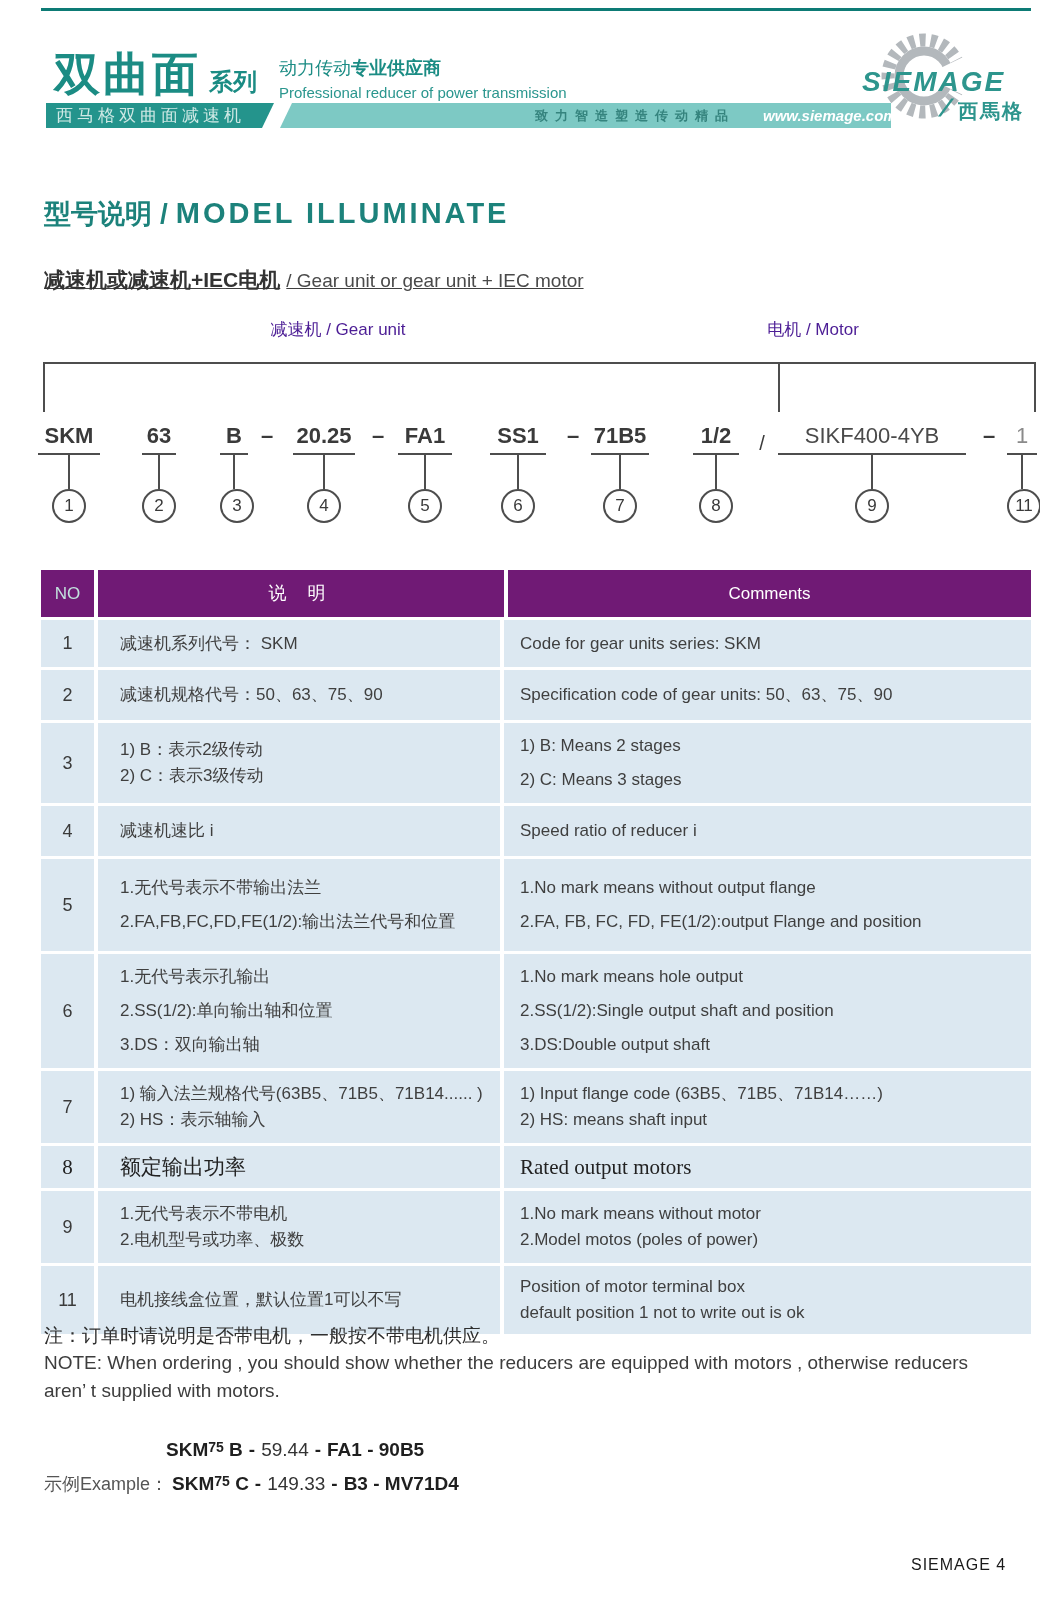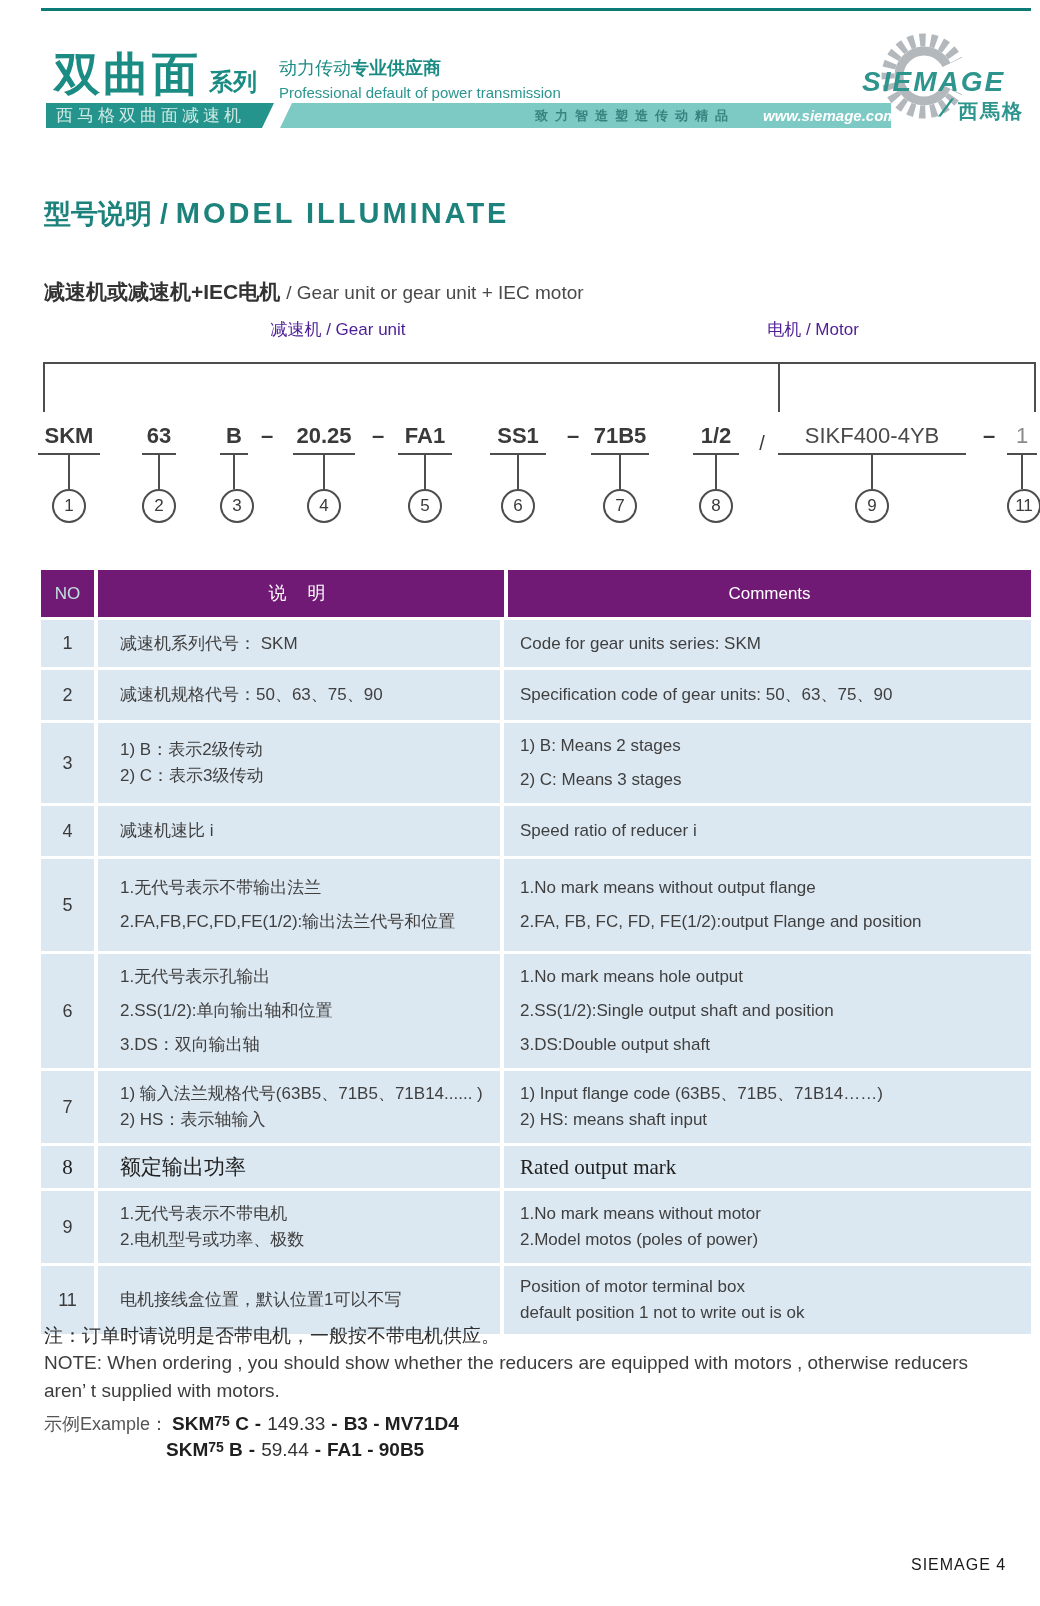--- a/index.html
+++ b/index.html
@@ -30,21 +30,21 @@
   .logo-text{position:absolute;left:6px;top:38px;font-size:28px;font-weight:bold;font-style:italic;
      color:#2d958d;letter-spacing:2px;}
   .logo-cn{position:absolute;left:102px;top:70px;font-size:20px;color:#2d958d;font-family:"Liberation Serif",serif;font-weight:bold;letter-spacing:2px;}
   .logo-swoosh{position:absolute;left:86px;top:66px;font-size:24px;color:#2d958d;font-style:italic;font-weight:bold;transform:skewX(-20deg);}
 
   
   .title{position:absolute;left:28px;top:196px;color:#1c827b;white-space:nowrap;}
   .title .cn{font-size:27px;font-weight:bold;}
   .title .div{font-size:28px;font-weight:bold;margin:0 8px;}
   .title .en{font-size:29px;font-weight:bold;letter-spacing:3px;}
-  .subtitle{position:absolute;left:28px;top:278px;white-space:nowrap;}
+  .subtitle{position:absolute;left:28px;top:266px;white-space:nowrap;text-decoration:underline;}
   .subtitle .cn{font-size:21px;font-weight:bold;color:#333;}
   .subtitle .en{font-size:19px;color:#4a4a4a;margin-left:6px;}
 
   
   .group-label{position:absolute;top:318px;font-size:17px;color:#4c1d95;transform:translateX(-50%);white-space:nowrap;}
   .bracket-h{position:absolute;left:27px;top:362px;width:993px;height:2px;background:#4d4d4d;}
   .tick{position:absolute;top:362px;width:2px;height:50px;background:#4d4d4d;}
   .token{position:absolute;top:423px;transform:translateX(-50%);text-align:center;}
   .token .code{font-size:22px;font-weight:bold;color:#3a3a3a;line-height:26px;white-space:nowrap;}
   .token.reg .code{font-weight:normal;color:#4a4a4a;}
@@ -72,21 +72,21 @@
   .sp div{margin:5px 0;}
   .tight div{margin:1px 0;}
   .serif div{font-family:"Liberation Serif","DejaVu Serif",serif;font-size:21px;color:#222;}
 
   
   .note{position:absolute;left:28px;white-space:nowrap;}
   .note-cn{top:1323px;font-size:19px;color:#2f2f2f;}
   .note-en1{top:1352px;font-size:19px;color:#3d3d3d;}
   .note-en2{top:1380px;font-size:19px;color:#3d3d3d;}
   .example{position:absolute;white-space:nowrap;font-size:19px;}
-  .example1{left:28px;top:1412px;}
+  .example1{left:28px;top:1472px;}
   .example2{left:150px;top:1439px;}
   .ex-label{color:#555;font-size:18px;margin-right:4px;}
   .ex-b{font-weight:bold;color:#1f1f1f;margin-right:6px;}
   .ex-sup{font-weight:bold;color:#1f1f1f;font-size:14px;vertical-align:4px;}
   .ex-r{color:#333;margin-right:6px;}
 
   .footer{position:absolute;left:895px;top:1556px;font-size:16px;color:#1a1a1a;letter-spacing:1px;}
 </style>
 </head>
 <body>
@@ -96,21 +96,21 @@
   <div class="top-rule"></div>
 
   <div class="brand">
     <span class="cn">双曲面</span><span class="suffix">系列</span>
   </div>
 
   <div class="supplier">
     <div class="l1">
       <span>动力传动</span><span class="b">专业供应商</span>
     </div>
-    <div class="l2">Professional default of power transmission</div>
+    <div class="l2">Professional reducer of power transmission</div>
   </div>
 
   <div class="banner">
     <div class="banner-right">
       <span class="banner-slogan">致力智造塑造传动精品</span>
       <span class="banner-url">www.siemage.com</span>
     </div>
     <div class="banner-left">西马格双曲面减速机</div>
   </div>
 
@@ -292,21 +292,21 @@
         <div>2) HS: means shaft input</div>
       </div>
     </div>
 
     <div class="trow serif" style="min-height:42px;">
       <div class="td-no">8</div>
       <div class="td-cn">
           <div>额定输出功率</div>
         </div>
       <div class="td-en">
-          <div>Rated output mark</div>
+          <div>Rated output motors</div>
         </div>
     </div>
 
     <div class="trow" style="min-height:72px;">
       <div class="td-no">9</div>
       <div class="td-cn tight">
         <div>1.无代号表示不带电机</div>
         <div>2.电机型号或功率、极数</div>
       </div>
       <div class="td-en tight">

